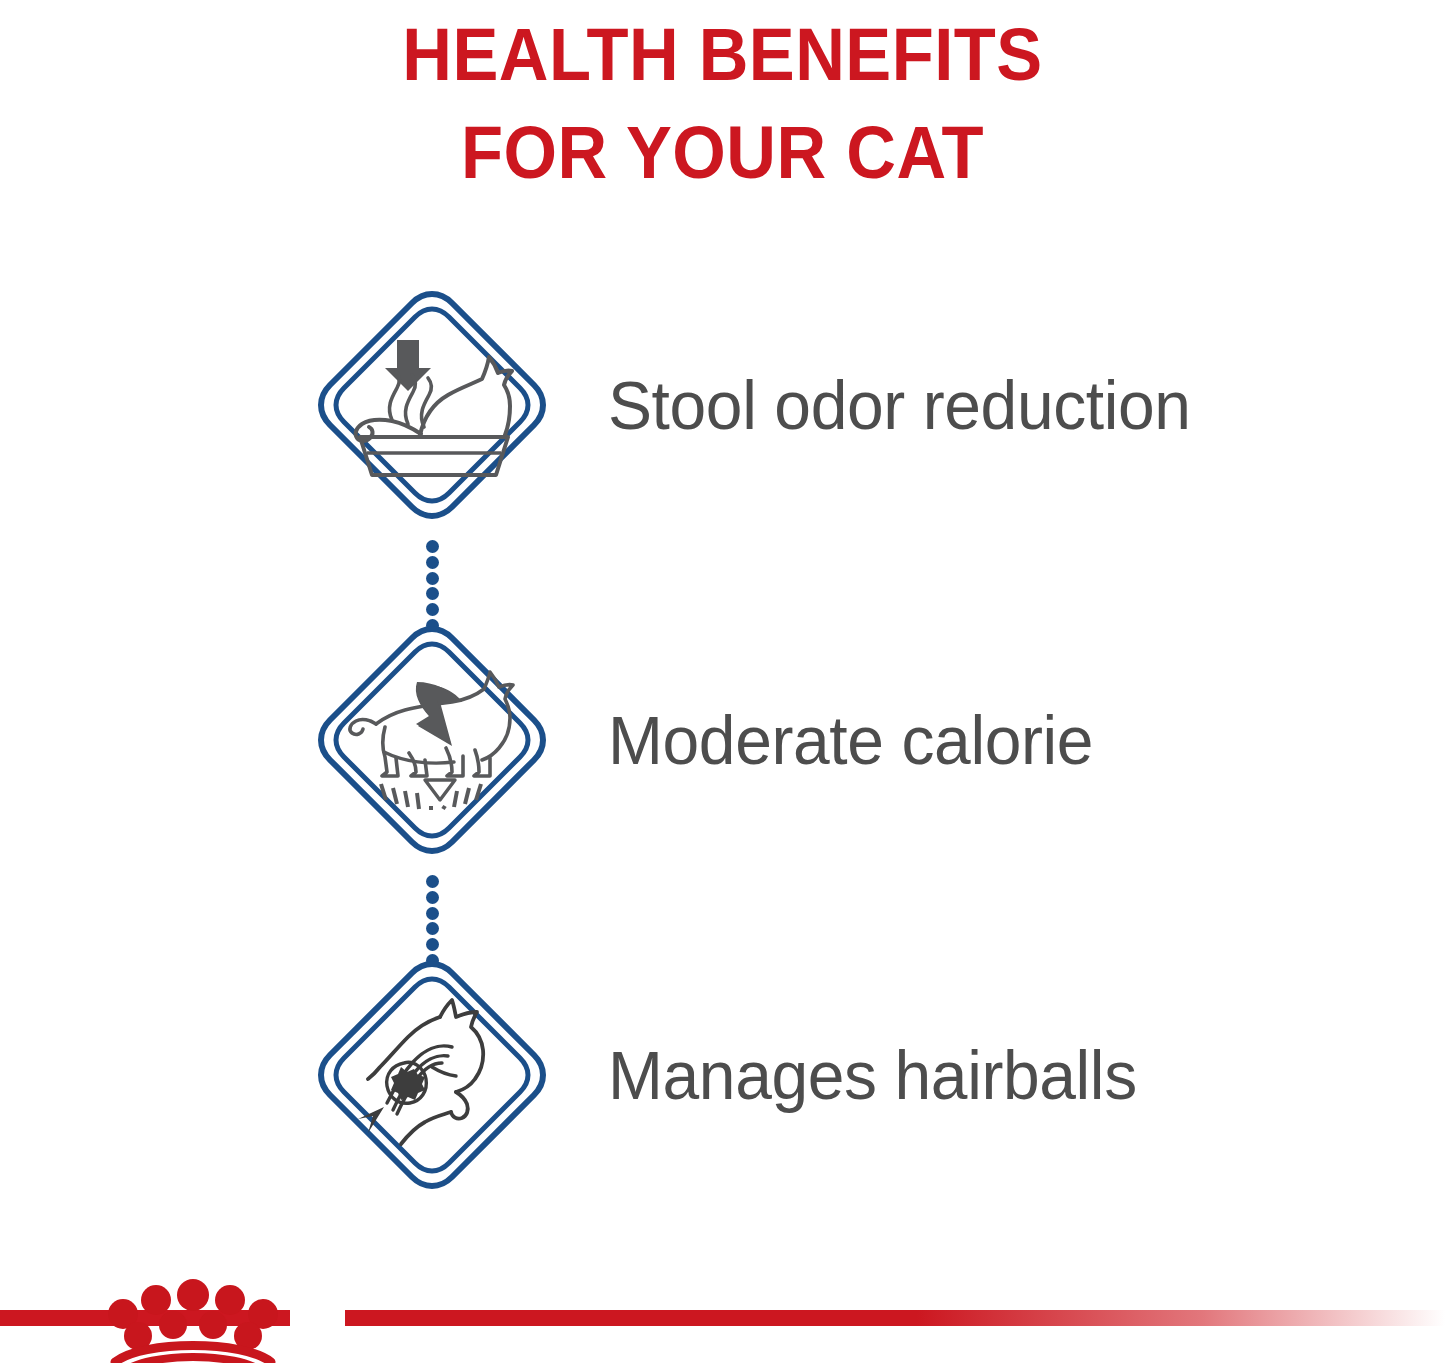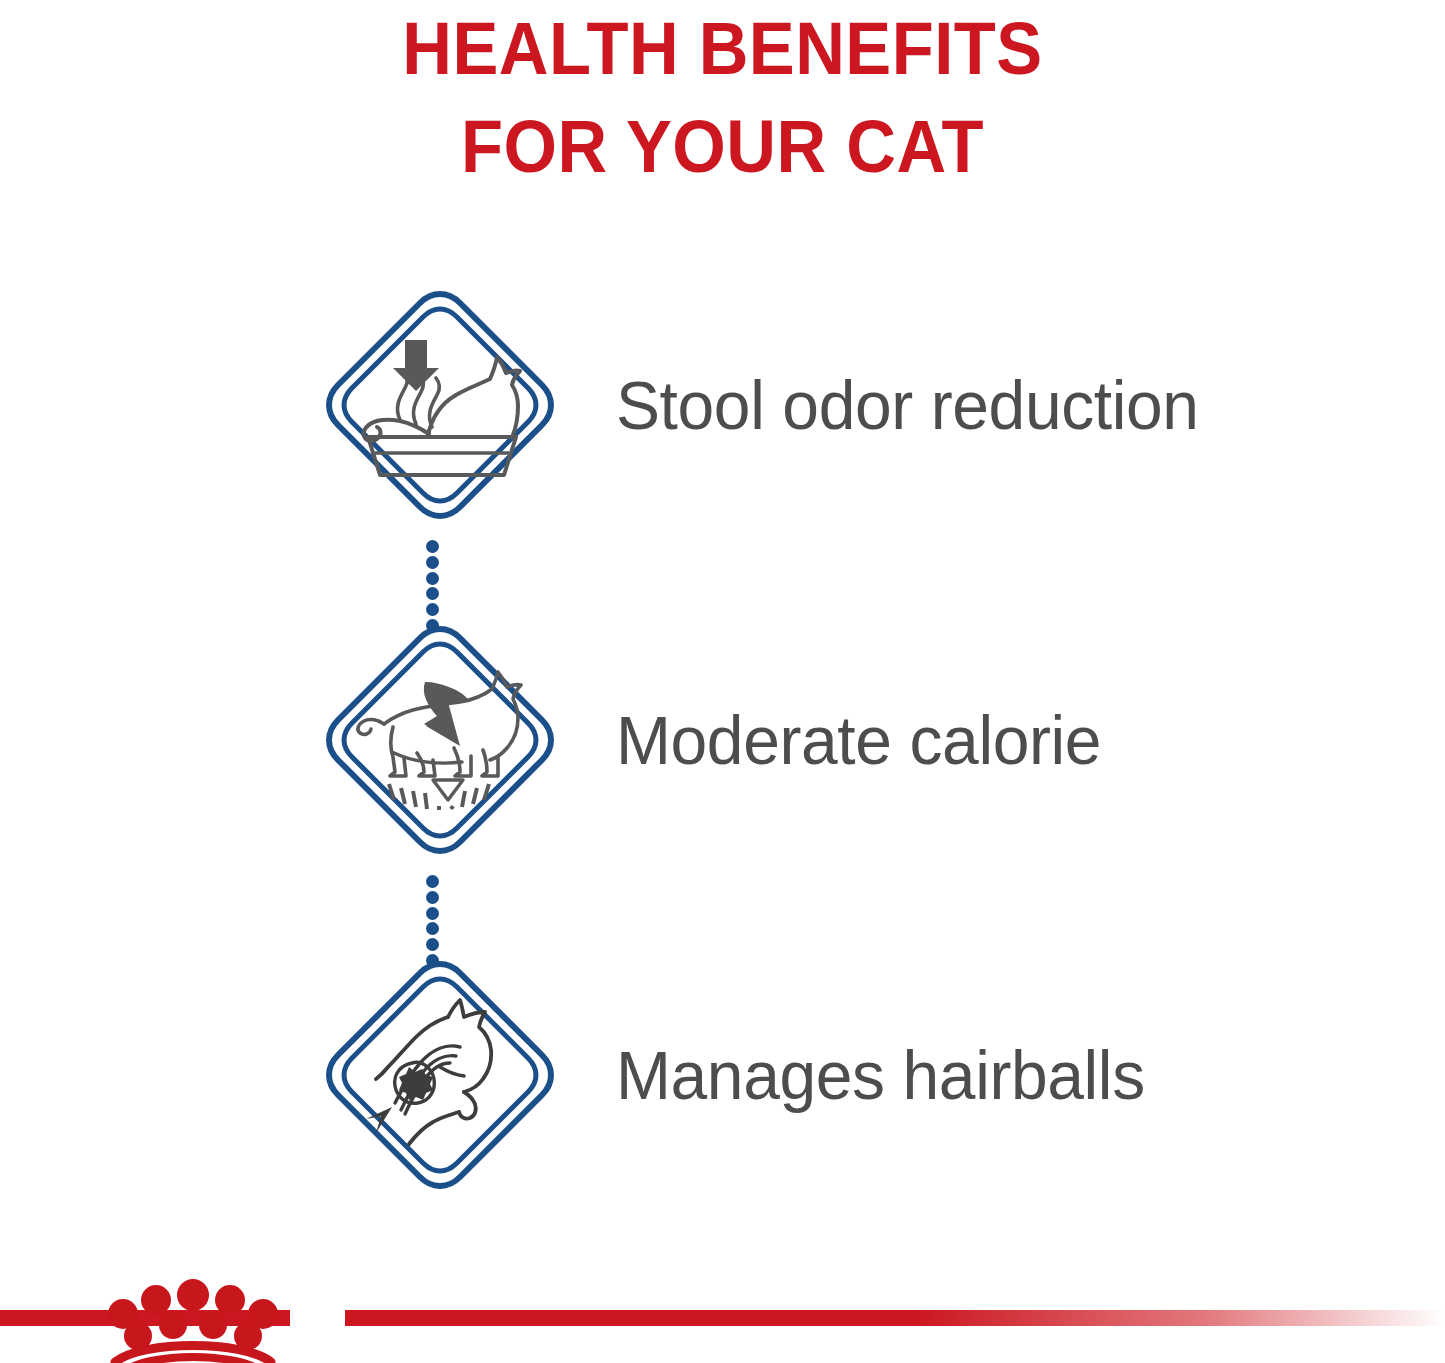--- a/index.html
+++ b/index.html
@@ -15,20 +15,21 @@
     font-family: "Liberation Sans", sans-serif;
   }
 
   
   #title-block {
     position: absolute;
     left: 0;
     top: 0;
     width: 1445px;
     text-align: center;
+    padding-top: 6px;
   }
   .title-line {
     color: #CC1720;
     font-family: "Liberation Sans Narrow", "Liberation Sans", sans-serif;
     font-weight: bold;
     font-size: 74px;
     line-height: 1.32;
     letter-spacing: 0.5px;
     transform: scaleX(0.93);
     transform-origin: center;
@@ -37,21 +38,21 @@
 
   
   #benefits {
     position: absolute;
     left: 0;
     top: 270;
     width: 1445px;
   }
   .benefit-row {
     position: absolute;
-    left: 8px;
+    left: 0;
     width: 1275px;
     height: 240px;
     display: flex;
     align-items: center;
   }
   .badge {
     position: absolute;
     left: 312px;
     top: 0;
     width: 240px;

